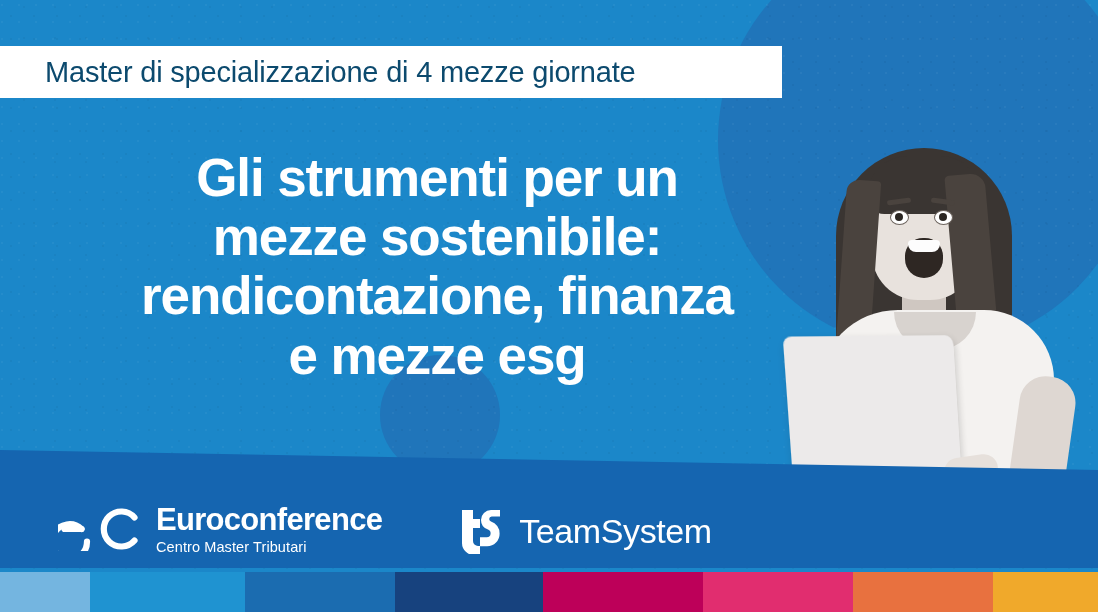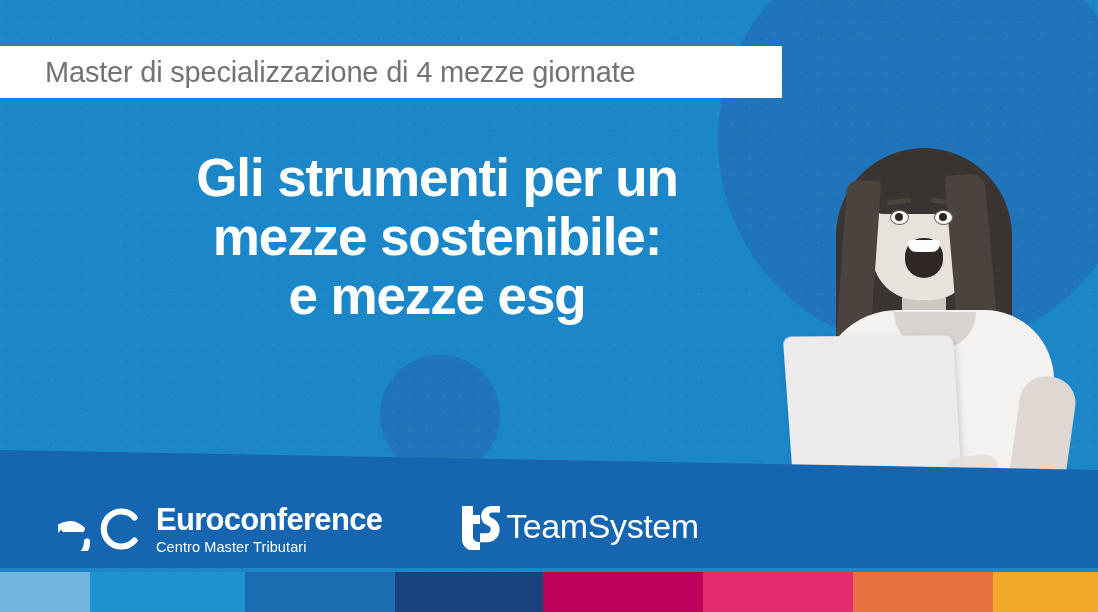--- a/index.html
+++ b/index.html
@@ -58,21 +58,21 @@
     width: 782px;
     height: 52px;
     background: #ffffff;
     display: flex;
     align-items: center;
   }
   #kicker-text {
     margin-left: 45px;
     font-size: 29px;
     font-weight: 400;
-    color: #737373;
+    color: #0c4a6e;
     letter-spacing: -0.2px;
     white-space: nowrap;
   }
 
   
   #headline {
     position: absolute;
     left: 42px;
     top: 112px;
     width: 790px;
@@ -225,21 +225,21 @@
     width: 1098px;
     height: 120px;
     background: #1565b0;
     clip-path: polygon(0 6px, 1098px 26px, 1098px 120px, 0 120px);
   }
   #logo-row {
     position: absolute;
     left: 58px;
     bottom: 58px;
     display: flex;
-    align-items: flex-start;
+    align-items: flex-end;
     gap: 26px;
     margin-top: 32px;
   }
 
   
   .logo-euroconference { display: flex; align-items: center; gap: 12px; }
   .ec-mark { display: block; }
   .ec-words { display: flex; flex-direction: column; line-height: 1; }
   .ec-name {
     font-size: 31px;
@@ -252,21 +252,21 @@
     font-weight: 400;
     color: #ffffff;
     letter-spacing: 0.1px;
     margin-top: 5px;
   }
 
   
   .brand-gap { width: 22px; }
 
   
-  .logo-teamsystem { display: flex; align-items: center; }
+  .logo-teamsystem { display: flex; align-items: center; gap: 13px; }
   .ts-mark { display: block; }
   .ts-name {
     font-size: 34px;
     font-weight: 400;
     color: #ffffff;
     letter-spacing: -0.4px;
   }
 
   
   #color-strip {
@@ -321,20 +321,21 @@
     <div class="ph hand-r"></div>
   </div>
 
   <div id="kicker-box" style="background: rgb(255, 255, 255);">
     <span id="kicker-text">Master di specializzazione di 4 mezze giornate</span>
   </div>
 
   <h1 id="headline" style="color: rgb(255, 255, 255); text-align: center;">
     <span class="hl-line">Gli strumenti per un</span>
     <span class="hl-line">mezze sostenibile:</span>
+    <span class="hl-line">rendicontazione, finanza</span>
     <span class="hl-line">e mezze esg</span>
   </h1>
 
   <div id="footer-band" style="background: rgb(21, 101, 176);"></div>
 
   <div id="logo-row">
 
     <div class="logo-euroconference">
       <svg class="ec-mark" width="86" height="44" viewBox="0 0 86 44">
 

